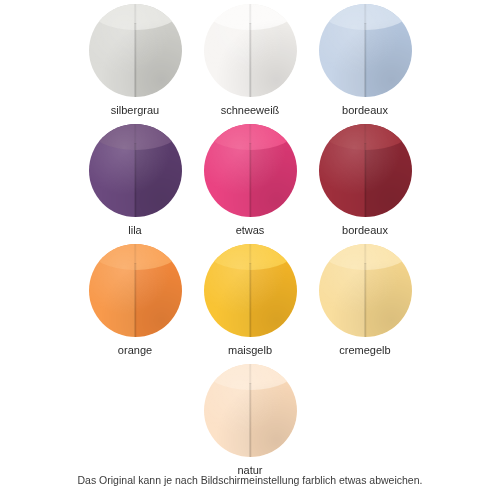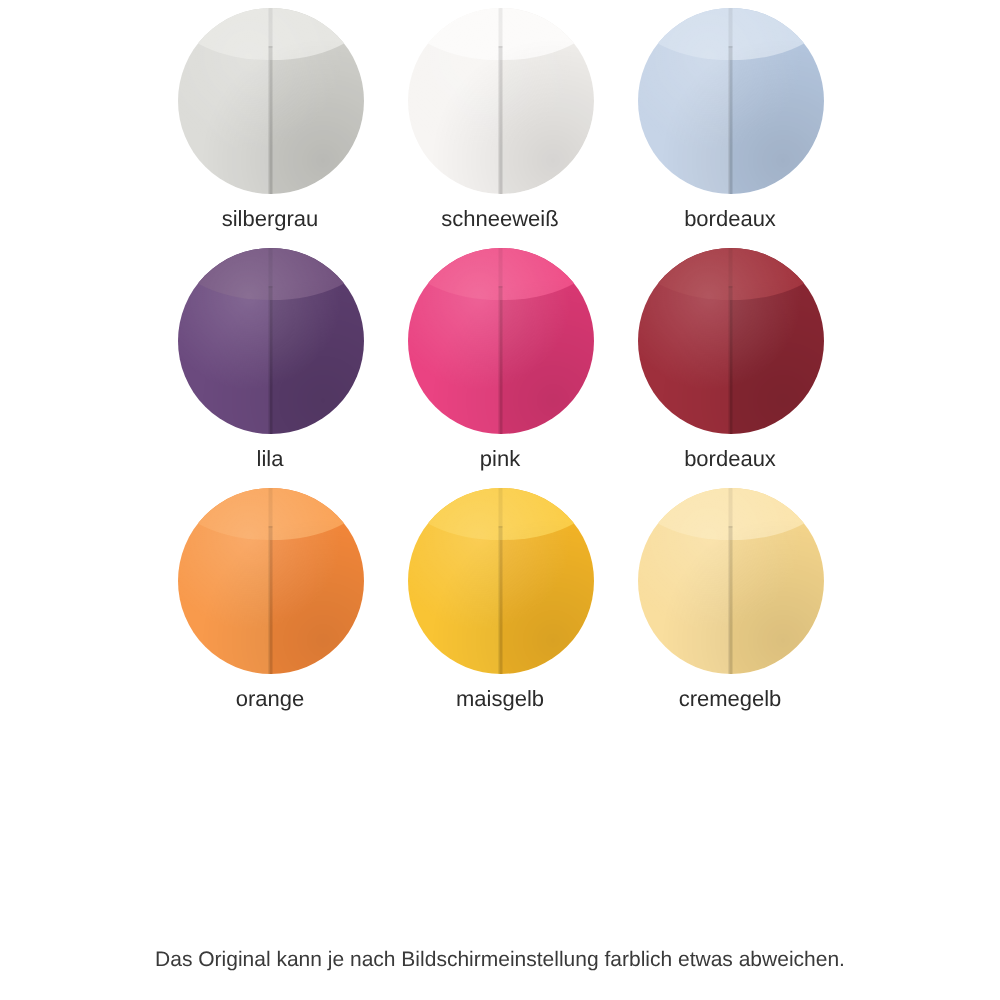--- a/index.html
+++ b/index.html
@@ -191,21 +191,21 @@
     </div>
     <div class="swatch-cell">
       <div class="swatch-circle">
         <div class="face-left" style="background: rgb(234, 67, 130);"></div>
         <div class="face-right" style="background: rgb(217, 56, 115);"></div>
         <div class="face-top" style="background: rgb(239, 80, 137);"></div>
         <div class="seam-top"></div>
         <div class="seam"></div>
         <div class="shade"></div>
       </div>
-      <div class="swatch-label">pink</div>
+      <div class="swatch-label">etwas</div>
     </div>
     <div class="swatch-cell">
       <div class="swatch-circle">
         <div class="face-left" style="background: rgb(158, 47, 60);"></div>
         <div class="face-right" style="background: rgb(137, 39, 51);"></div>
         <div class="face-top" style="background: rgb(163, 54, 64);"></div>
         <div class="seam-top"></div>
         <div class="seam"></div>
         <div class="shade"></div>
       </div>
@@ -244,18 +244,29 @@
         <div class="seam-top"></div>
         <div class="seam"></div>
         <div class="shade"></div>
       </div>
       <div class="swatch-label">cremegelb</div>
     </div>
   </div>
 
   <div class="swatch-row">
     <div class="swatch-cell empty"></div>
+    <div class="swatch-cell">
+      <div class="swatch-circle">
+        <div class="face-left" style="background: rgb(252, 226, 200);"></div>
+        <div class="face-right" style="background: rgb(248, 216, 184);"></div>
+        <div class="face-top" style="background: rgb(253, 233, 212);"></div>
+        <div class="seam-top"></div>
+        <div class="seam"></div>
+        <div class="shade"></div>
+      </div>
+      <div class="swatch-label">natur</div>
+    </div>
     <div class="swatch-cell empty"></div>
   </div>
 
   <div id="footer-note">Das Original kann je nach Bildschirmeinstellung farblich etwas abweichen.</div>
 
 </div>
 
 </body></html>

